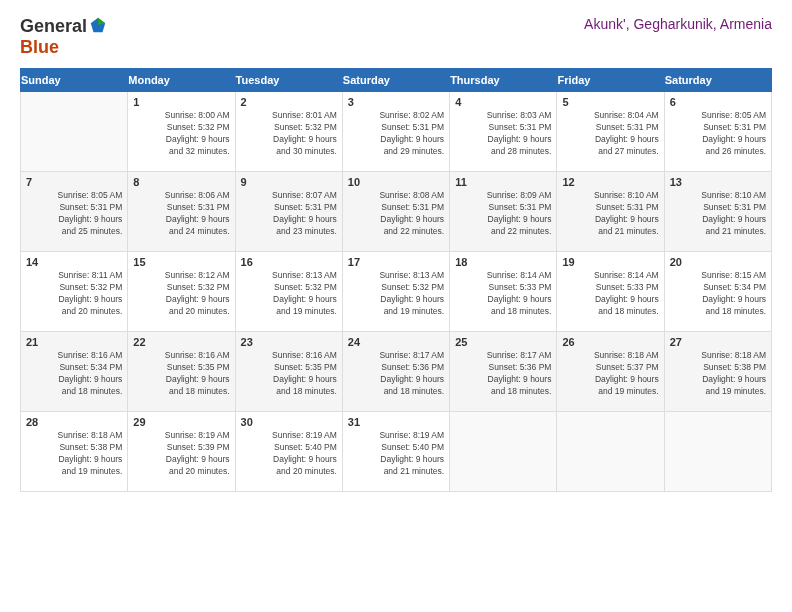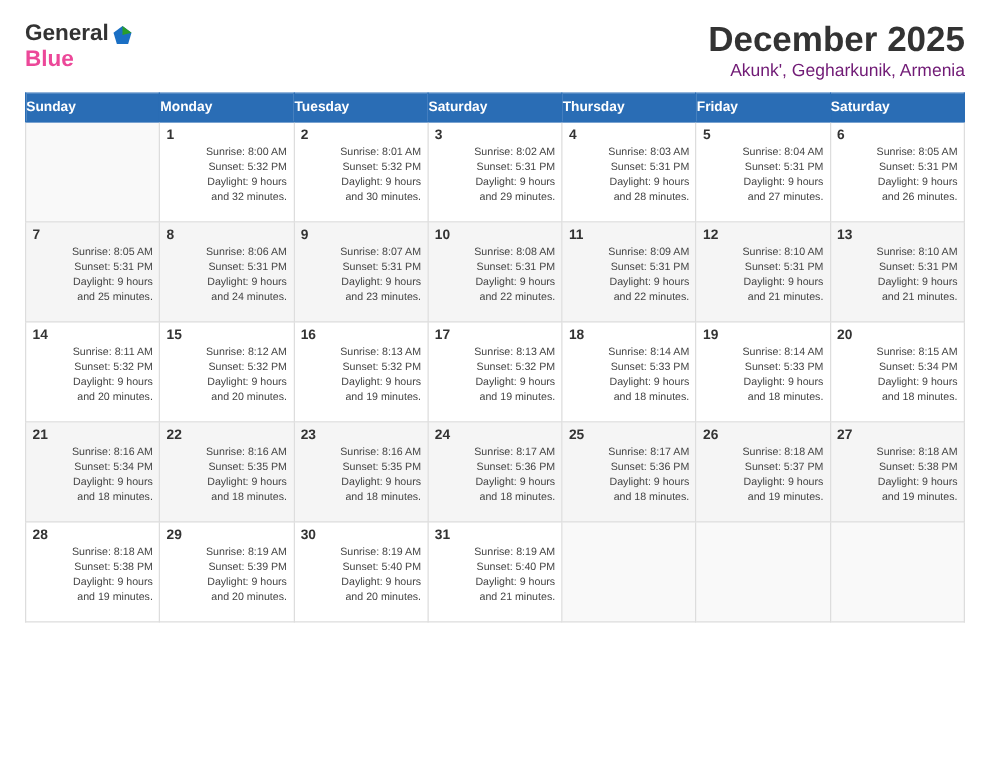--- a/index.html
+++ b/index.html
@@ -22,29 +22,29 @@
       align-items: flex-start;
       margin-bottom: 10px;
     }
     .logo {
       display: flex;
       flex-direction: column;
       align-items: flex-start;
     }
     .logo-text {
       display: flex;
-      align-items: flex-end;
+      align-items: flex-start;
       font-size: 18px;
       font-weight: bold;
     }
     .logo-general {
       color: #333;
     }
     .logo-blue {
-      color: #ec4899;
+      color: #c2410c;
     }
     .logo-icon {
       width: 18px;
       height: 18px;
       margin-left: 2px;
     }
     .title-section {
       text-align: right;
     }
     .month-title {
@@ -115,21 +115,20 @@
         <svg class="logo-icon" viewBox="0 0 20 20">
           <polygon points="10,2 18,8 15,18 5,18 2,8" fill="#1a6fc4"></polygon>
           <polygon points="10,2 18,8 10,10" fill="#2a9d2a"></polygon>
         </svg>
       </div>
       <div class="logo-text">
         <span class="logo-blue">Blue</span>
       </div>
     </div>
     <div class="title-section">
-      <div class="month-title">December 2025</div>
       <div class="subtitle">Akunk', Gegharkunik, Armenia</div>
     </div>
   </div>
 
   <table class="calendar">
     <thead>
       <tr>
       <th>Sunday</th>
           <th>Monday</th>
           <th>Tuesday</th>

